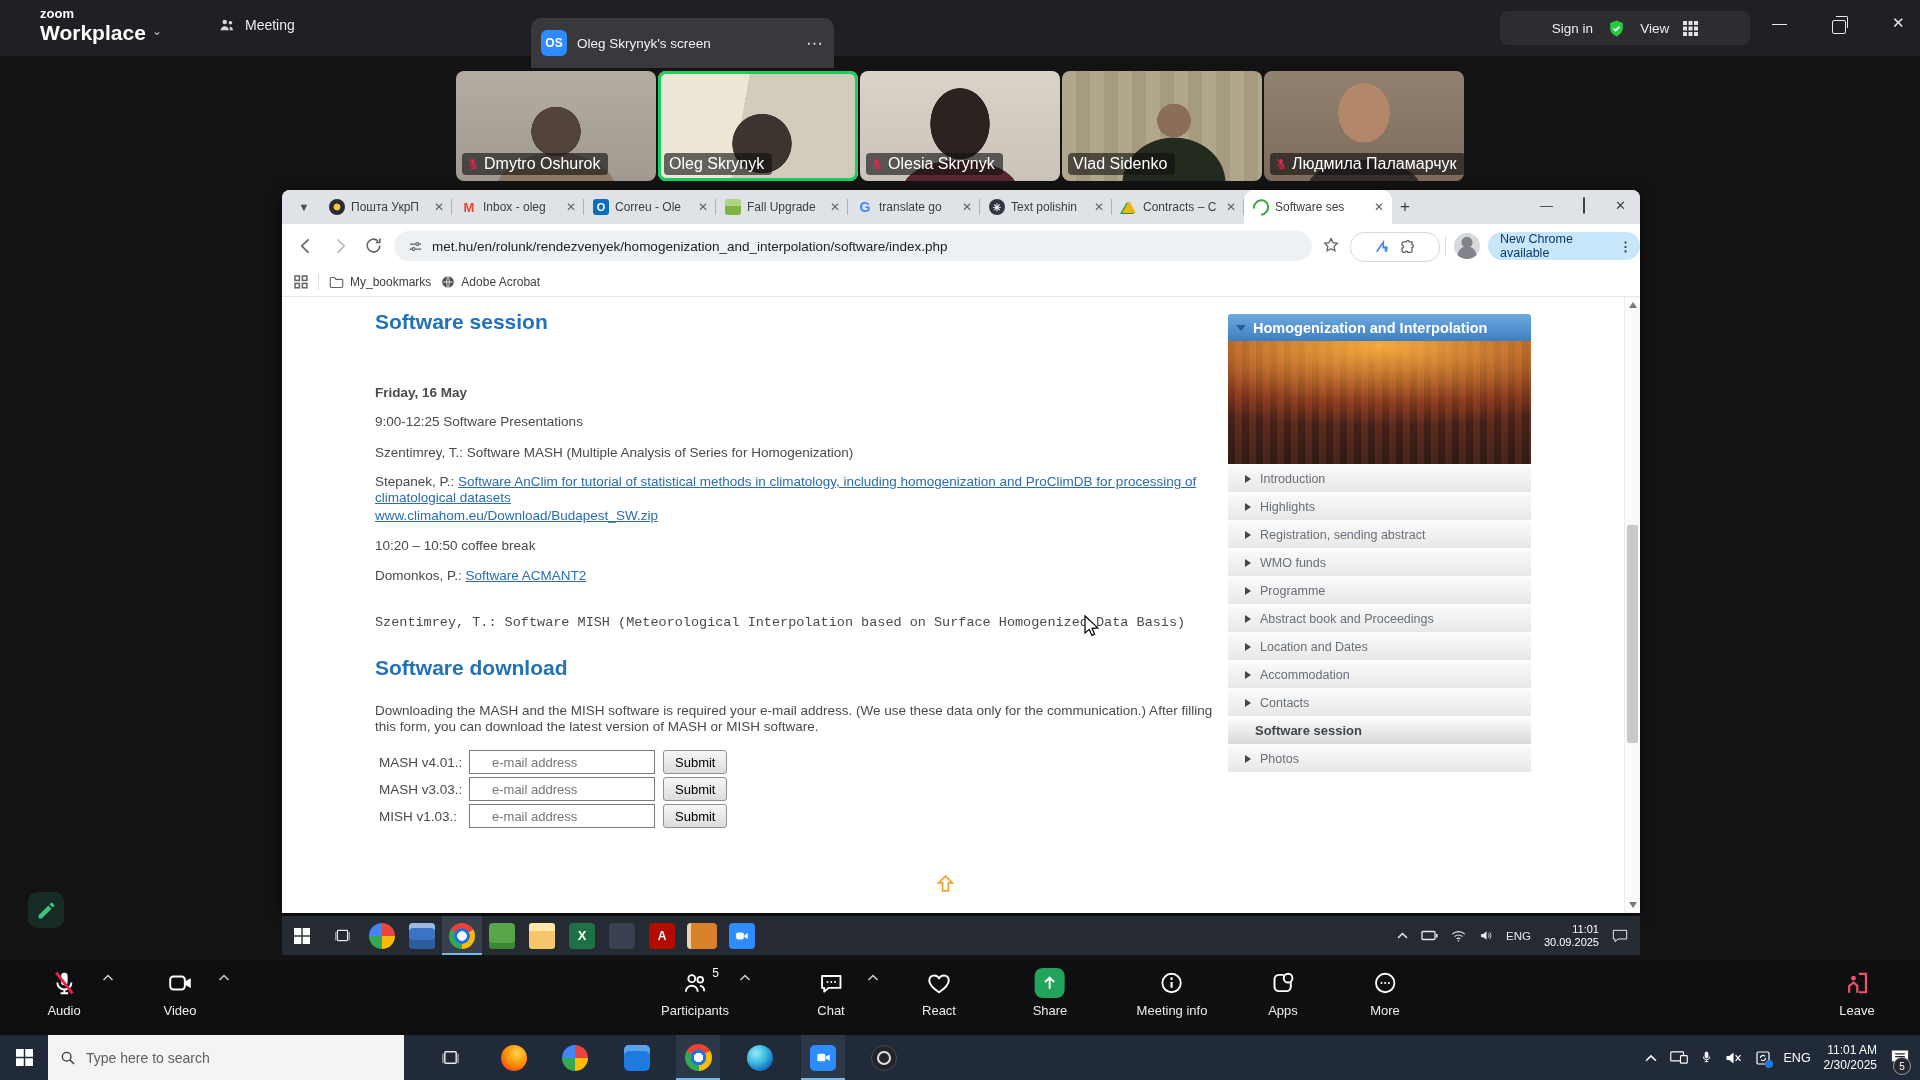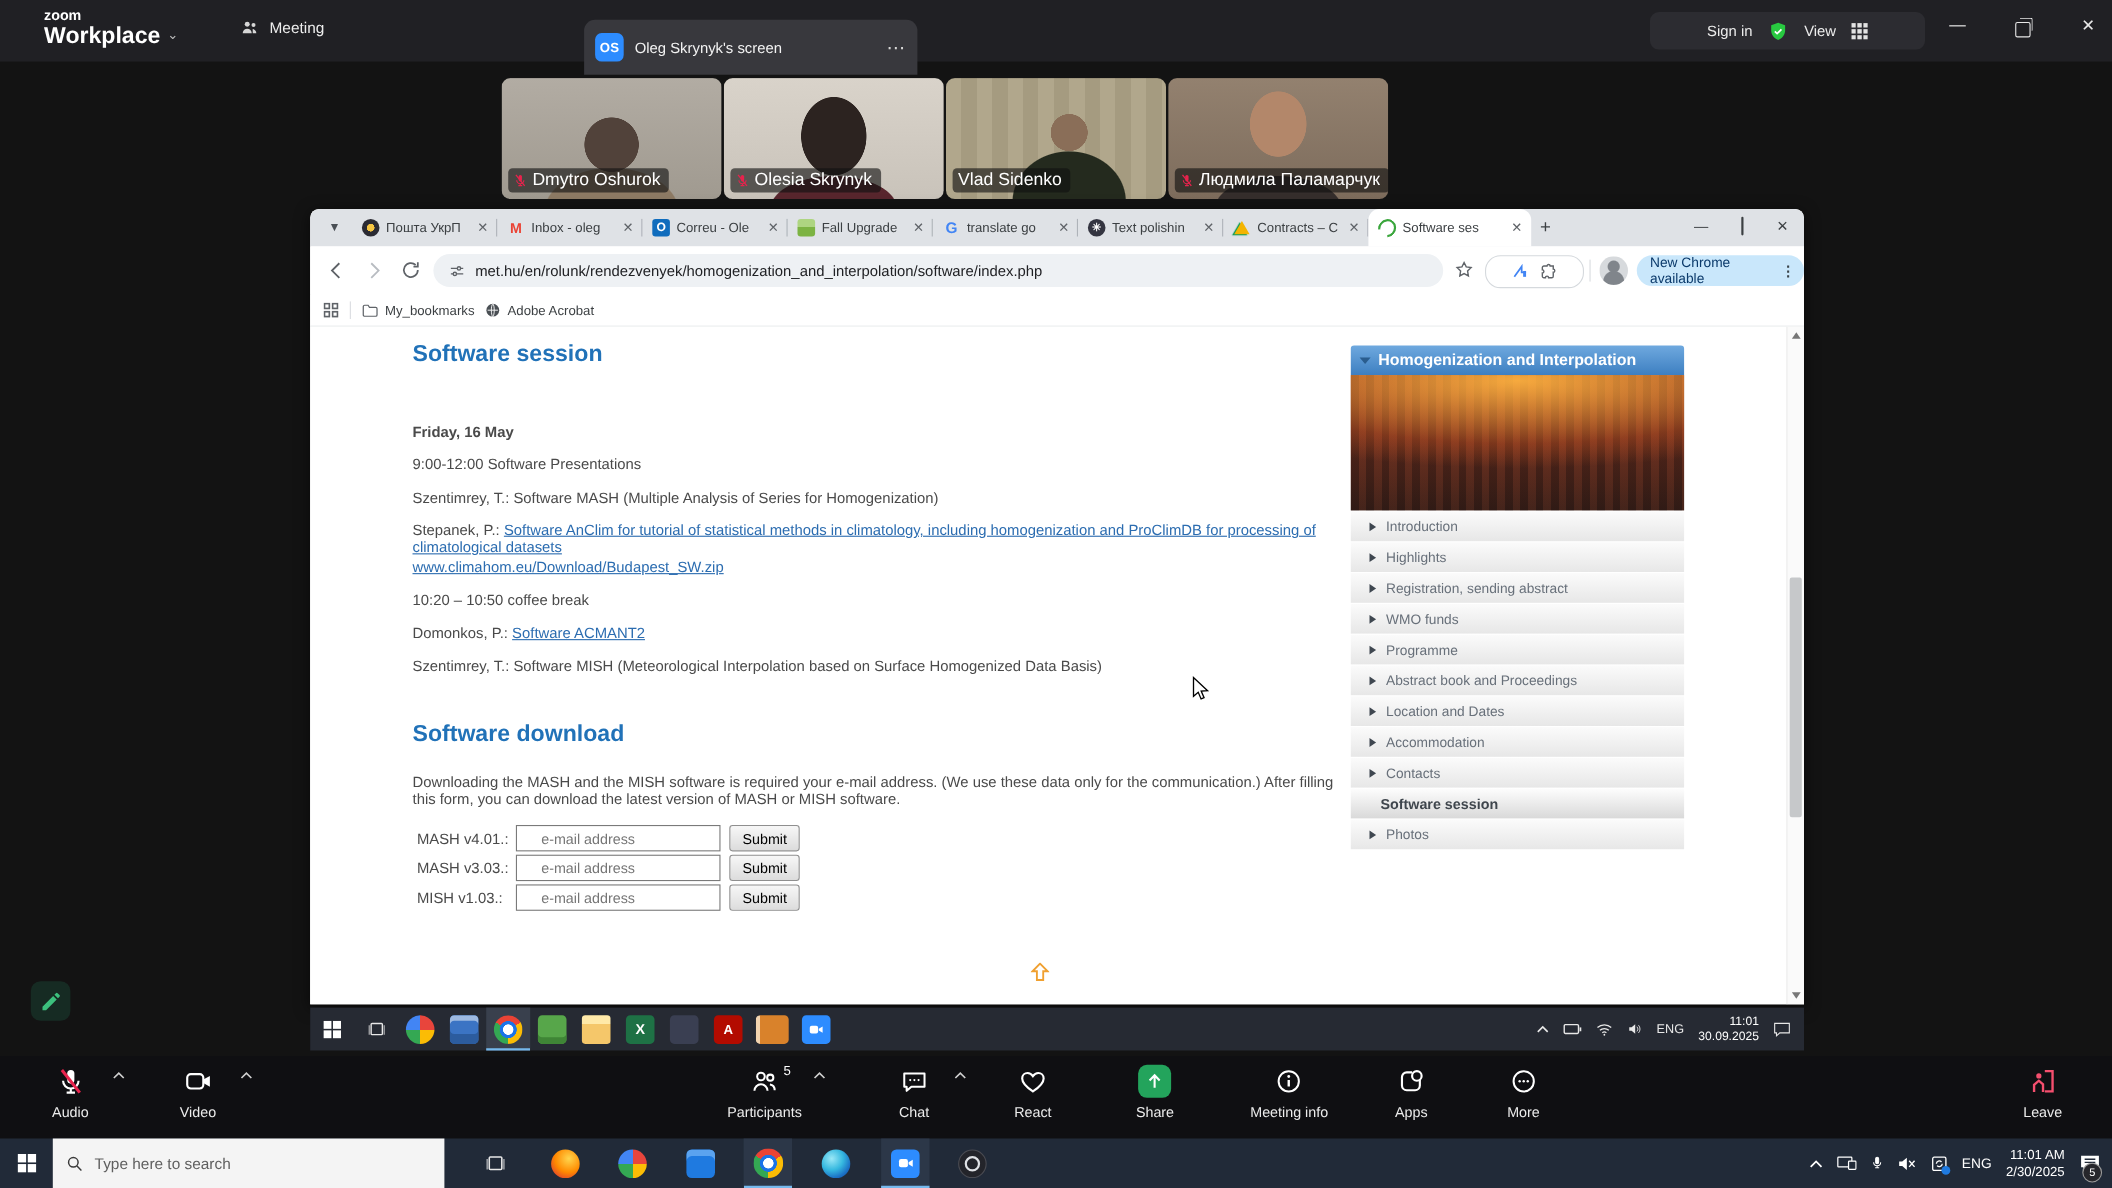--- a/index.html
+++ b/index.html
@@ -190,20 +190,25 @@
         <span>
             <svg width="12" height="12" viewBox="0 0 24 24">
               <rect x="9" y="2" width="6" height="12" rx="3" fill="#e8234d"></rect>
               <path d="M5.5 11.5a6.5 6.5 0 0 0 13 0M12 18v3.5M8.5 21.5h7" stroke="#e8234d" stroke-width="2" fill="none"></path>
               <line x1="4" y1="2" x2="20" y2="22" stroke="#e8234d" stroke-width="2.4"></line>
             </svg>
           </span>
         <span>Dmytro Oshurok</span>
       </div>
     </div>
+    <div class="tile t2 speaking">
+      <div class="nametag">
+        <span>Oleg Skrynyk</span>
+      </div>
+    </div>
     <div class="tile t3">
       <div class="nametag">
         <span>
             <svg width="12" height="12" viewBox="0 0 24 24">
               <rect x="9" y="2" width="6" height="12" rx="3" fill="#e8234d"></rect>
               <path d="M5.5 11.5a6.5 6.5 0 0 0 13 0M12 18v3.5M8.5 21.5h7" stroke="#e8234d" stroke-width="2" fill="none"></path>
               <line x1="4" y1="2" x2="20" y2="22" stroke="#e8234d" stroke-width="2.4"></line>
             </svg>
           </span>
         <span>Olesia Skrynyk</span>
@@ -359,27 +364,27 @@
             <path d="M4 12h16M12 2c3 2.5 3 17.5 0 20M12 2c-3 2.5-3 17.5 0 20" stroke="#fff" stroke-width="1.4" fill="none"></path>
           </svg>
         <span>Adobe Acrobat</span>
       </span>
     </div>
 
     <div class="pagearea">
 
       <div class="h1" style="top:13px;">Software session</div>
       <div class="pline b" style="top:88px;">Friday, 16 May</div>
-      <div class="pline" style="top:117px;">9:00-12:00 Software Presentations</div>
+      <div class="pline" style="top:117px;">9:00-12:25 Software Presentations</div>
       <div class="pline" style="top:148px;">Szentimrey, T.: Software MASH (Multiple Analysis of Series for Homogenization)</div>
       <div class="pline" style="top:177px;"><span>Stepanek, P.: </span><a class="plink" href="#">Software AnClim for tutorial of statistical methods in climatology, including homogenization and ProClimDB for processing of climatological datasets</a></div>
       <div class="pline" style="top:211px;"><a class="plink" href="#">www.climahom.eu/Download/Budapest_SW.zip</a></div>
       <div class="pline" style="top:241px;">10:20 – 10:50 coffee break</div>
       <div class="pline" style="top:271px;"><span>Domonkos, P.: </span><a class="plink" href="#">Software ACMANT2</a></div>
-      <div class="pline" style="top:301px;">Szentimrey, T.: Software MISH (Meteorological Interpolation based on Surface Homogenized Data Basis)</div>
+      <div class="pline" style="top:318px;font-family:Liberation Mono, monospace;">Szentimrey, T.: Software MISH (Meteorological Interpolation based on Surface Homogenized Data Basis)</div>
 
       <div class="h1" style="top:359px;">Software download</div>
       <div class="pline" style="top:406px;">Downloading the MASH and the MISH software is required your e-mail address. (We use these data only for the communication.) After filling this form, you can download the latest version of MASH or MISH software.</div>
 
       <div class="formrow" style="top:453px;">
         <span class="lbl">MASH v4.01.:</span>
         <input type="text" placeholder="e-mail address" style="">
         <button>Submit</button>
       </div>
       <div class="formrow" style="top:480px;">

